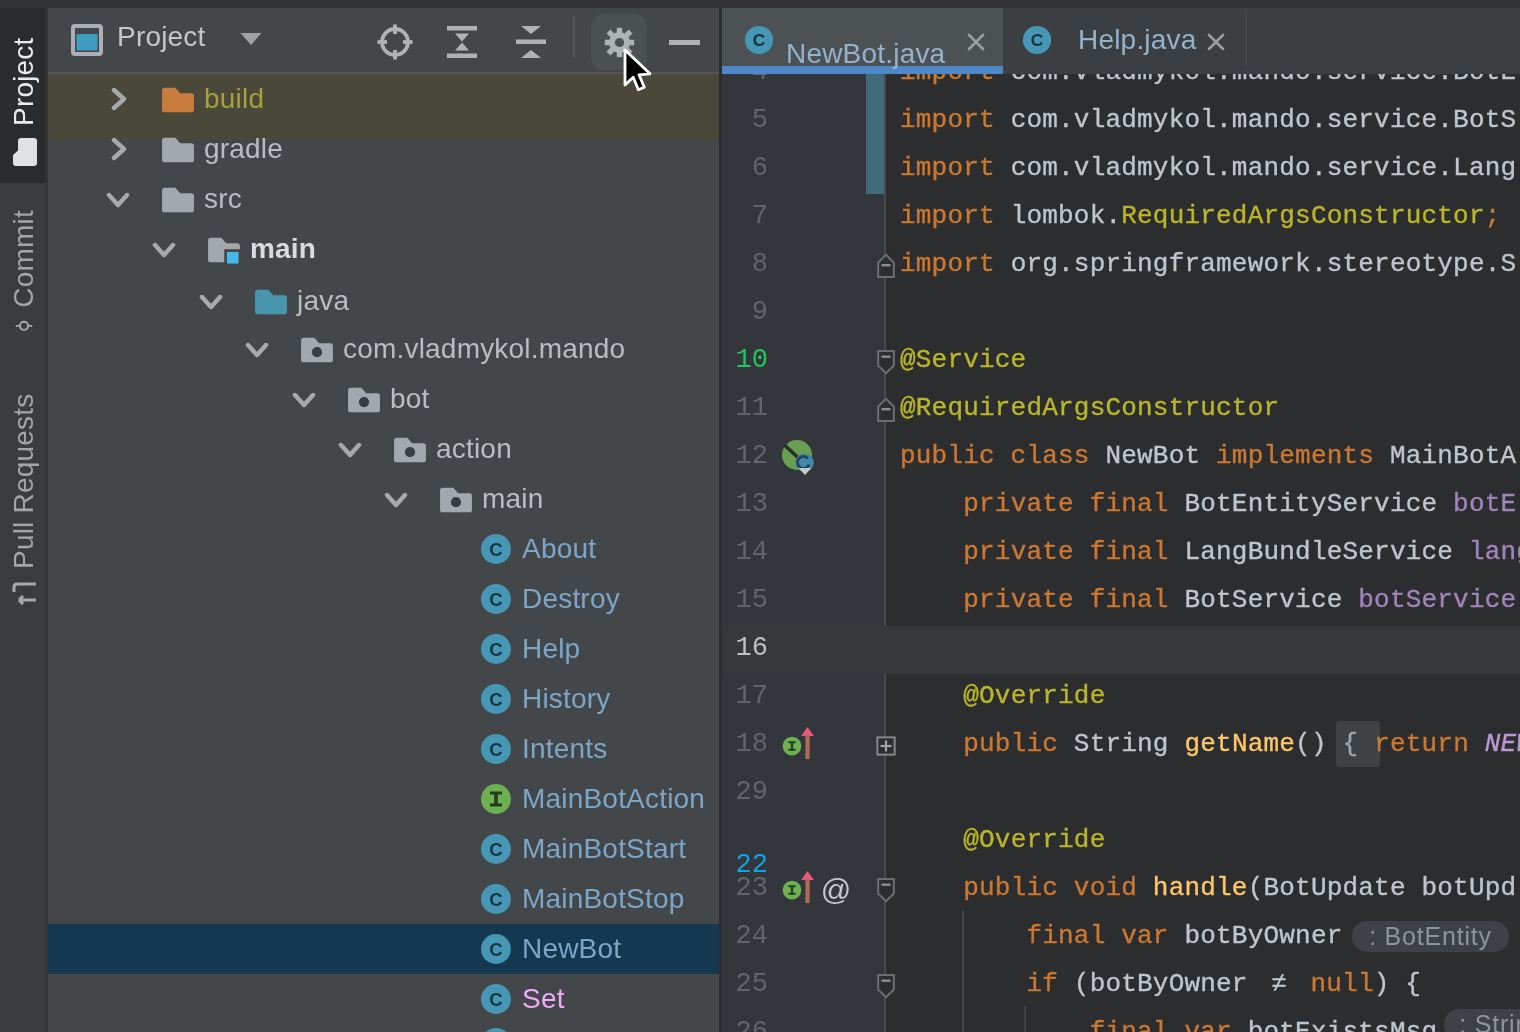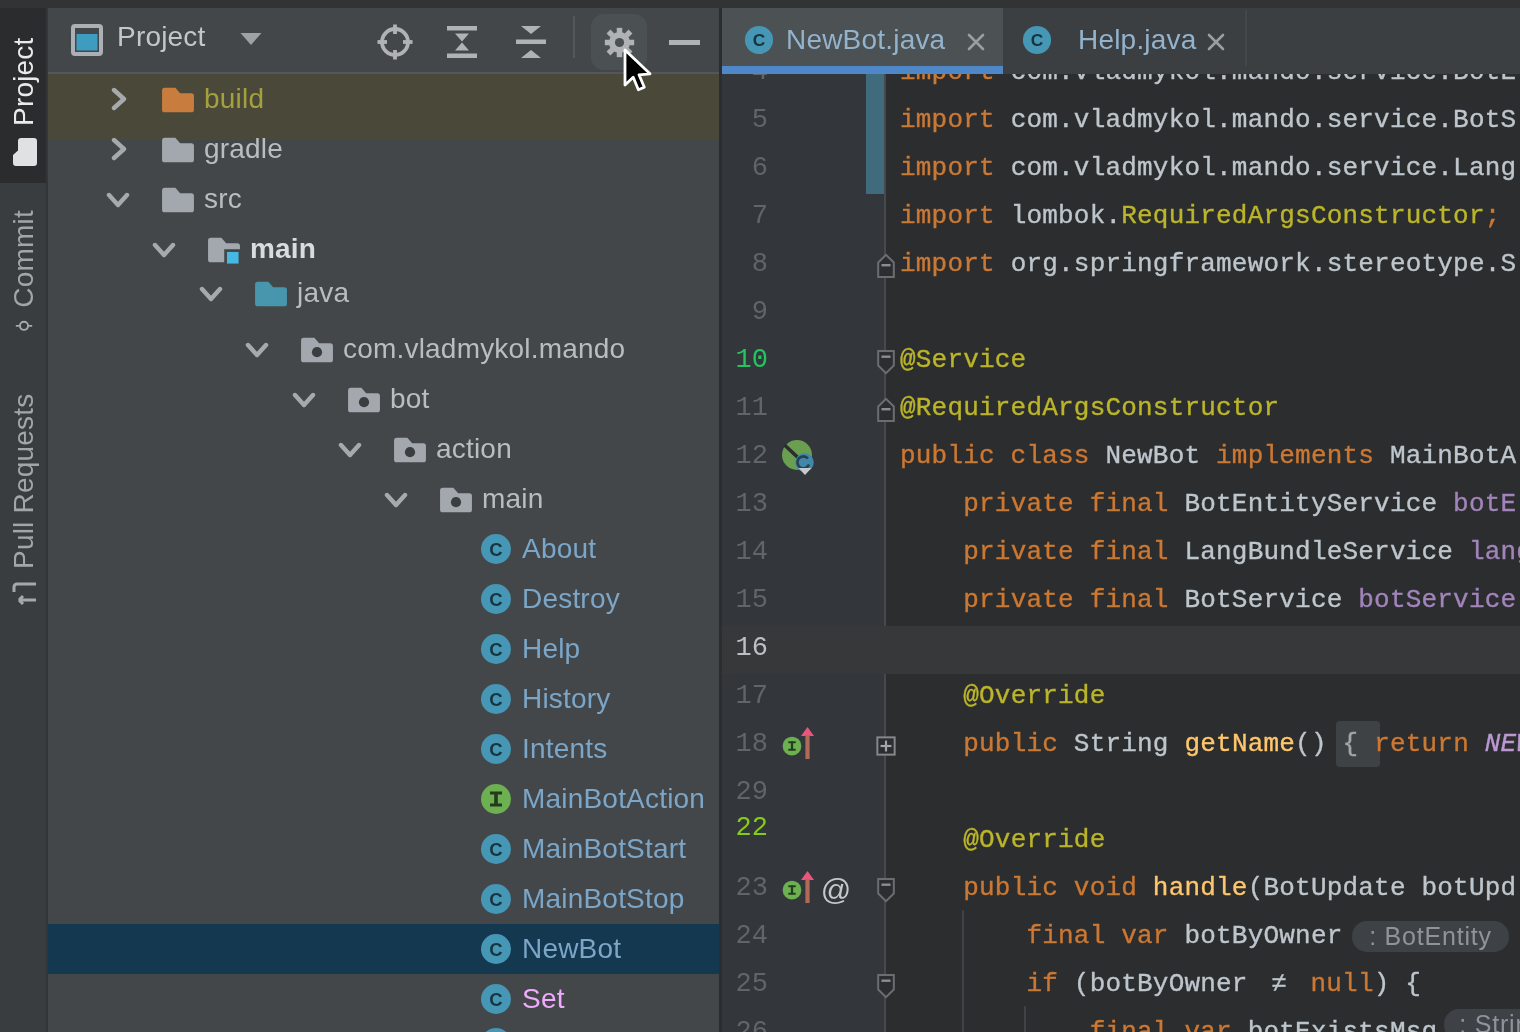--- a/index.html
+++ b/index.html
@@ -44,21 +44,21 @@
 <div class="abs" style="left:0;top:224px;width:671px;height:50px;">
 <svg class="abs" style="left:104px;top:13px" width="24" height="24" viewBox="0 0 24 24">
         <path d="M3 8 L12 18 L21 8" fill="none" stroke="#a6aaad" stroke-width="4.4" stroke-linecap="round" stroke-linejoin="round"></path>
       </svg>
 <svg class="abs" style="left:159px;top:8px" width="34" height="34" viewBox="0 0 32 32">
         <path d="M1 8 a2.5 2.5 0 0 1 2.5-2.5 h10 l4.5 5 H28.5 a2.5 2.5 0 0 1 2.5 2.5 v13 a2.5 2.5 0 0 1 -2.5 2.5 H3.5 a2.5 2.5 0 0 1 -2.5-2.5 z" fill="#a2a8ad"></path>
         <rect x="17.5" y="17.5" width="13.5" height="13.5" fill="#45b8e4" stroke="#44474a" stroke-width="2.6"></rect>
       </svg>
 <div class="tlabel" style="left:202px;color:#d8dcdf;font-weight:bold;">main</div>
 </div>
-<div class="abs" style="left:0;top:268px;width:654px;height:50px;">
+<div class="abs" style="left:0;top:276px;width:654px;height:50px;">
 <svg class="abs" style="left:151px;top:13px" width="24" height="24" viewBox="0 0 24 24">
         <path d="M3 8 L12 18 L21 8" fill="none" stroke="#a6aaad" stroke-width="4.4" stroke-linecap="round" stroke-linejoin="round"></path>
       </svg>
 <svg class="abs" style="left:206px;top:8px" width="34" height="34" viewBox="0 0 32 32">
         <path d="M1 8 a2.5 2.5 0 0 1 2.5-2.5 h10 l4.5 5 H28.5 a2.5 2.5 0 0 1 2.5 2.5 v13 a2.5 2.5 0 0 1 -2.5 2.5 H3.5 a2.5 2.5 0 0 1 -2.5-2.5 z" fill="#4796ad"></path>
       </svg>
 <div class="tlabel" style="left:249px;color:#b9bdc1;">java</div>
 </div>
 <div class="abs" style="left:0;top:324px;width:671px;height:50px;">
 <svg class="abs" style="left:197px;top:13px" width="24" height="24" viewBox="0 0 24 24">
@@ -241,21 +241,21 @@
 <div class="ln" style="top:336px;color:#22c55e">10</div>
 <div class="ln" style="top:384px;color:#61656a">11</div>
 <div class="ln" style="top:432px;color:#61656a">12</div>
 <div class="ln" style="top:480px;color:#61656a">13</div>
 <div class="ln" style="top:528px;color:#61656a">14</div>
 <div class="ln" style="top:576px;color:#61656a">15</div>
 <div class="ln" style="top:624px;color:#bcc0c3">16</div>
 <div class="ln" style="top:672px;color:#61656a">17</div>
 <div class="ln" style="top:720px;color:#61656a">18</div>
 <div class="ln" style="top:768px;color:#61656a">29</div>
-<div class="ln" style="top:804px;color:#84cc16">22</div>
+<div class="ln" style="top:841px;color:#0ea5e9">22</div>
 <div class="ln" style="top:864px;color:#61656a">23</div>
 <div class="ln" style="top:912px;color:#61656a">24</div>
 <div class="ln" style="top:960px;color:#61656a">25</div>
 <div class="ln" style="top:1008px;color:#61656a">26</div>
 <svg class="abs" style="left:154px;top:253px" width="20" height="26" viewBox="0 0 20 26">
       <path d="M2.2 24 V9.5 L10 1.8 L17.8 9.5 V24 z" fill="#2c2d2e" stroke="#6b6e71" stroke-width="2"></path>
       <rect x="5.5" y="11" width="9" height="2.4" fill="#9b9fa3" opacity="0.85"></rect>
     </svg>
 <svg class="abs" style="left:154px;top:349px" width="20" height="26" viewBox="0 0 20 26">
       <path d="M2.2 2 V16.5 L10 24.2 L17.8 16.5 V2 z" fill="#2c2d2e" stroke="#6b6e71" stroke-width="2"></path>
@@ -329,21 +329,21 @@
 <div class="cl" style="top:1008px">            <span class="kw">final var</span> botExistsMsg</div>
 <div class="abs" style="left:630px;top:921px;width:157px;height:31px;background:#3e4246;border-radius:15px;color:#8f949a;font-size:25px;letter-spacing:0.8px;line-height:31px;text-align:center">: BotEntity</div>
 <div class="abs" style="left:722px;top:1009px;width:116px;height:31px;background:#3e4246;border-radius:15px;color:#8f949a;font-size:25px;letter-spacing:0.8px;line-height:31px;text-align:center">: String</div>
 <div class="abs" style="left:0;top:0;width:798px;height:74px;background:#3c3f41">
 <div class="abs" style="left:0;top:0;width:281px;height:74px;background:#4c5153"></div>
 <div class="abs" style="left:0;top:66px;width:281px;height:8px;background:#4e88c9"></div>
 <svg class="abs" style="left:22px;top:25px" width="30" height="30" viewBox="0 0 32 32">
         <circle cx="16" cy="16" r="15" fill="#4697b5"></circle>
         <text x="16" y="16" text-anchor="middle" dominant-baseline="central" font-family="Liberation Sans" font-size="18.5" font-weight="bold" fill="#17353f">C</text>
       </svg>
-<div class="abs" style="left:64px;top:0;font-size:28px;letter-spacing:0.2px;line-height:70px;color:#93b2cc;padding-top:5px">NewBot.java</div>
+<div class="abs" style="left:64px;top:0;font-size:28px;letter-spacing:0.2px;line-height:70px;color:#93b2cc;padding-top:19px">NewBot.java</div>
 <svg class="abs" style="left:243px;top:31px" width="22" height="22" viewBox="0 0 22 22">
         <path d="M4 4 L18 18 M18 4 L4 18" stroke="#9a9ea1" stroke-width="2.6" stroke-linecap="round"></path>
       </svg>
 <svg class="abs" style="left:300px;top:25px" width="30" height="30" viewBox="0 0 32 32">
         <circle cx="16" cy="16" r="15" fill="#4697b5"></circle>
         <text x="16" y="16" text-anchor="middle" dominant-baseline="central" font-family="Liberation Sans" font-size="18.5" font-weight="bold" fill="#17353f">C</text>
       </svg>
 <div class="abs" style="left:356px;top:0;font-size:28px;letter-spacing:0.2px;line-height:70px;color:#93b2cc;padding-top:5px">Help.java</div>
 <svg class="abs" style="left:483px;top:31px" width="22" height="22" viewBox="0 0 22 22">
         <path d="M4 4 L18 18 M18 4 L4 18" stroke="#9a9ea1" stroke-width="2.6" stroke-linecap="round"></path>

